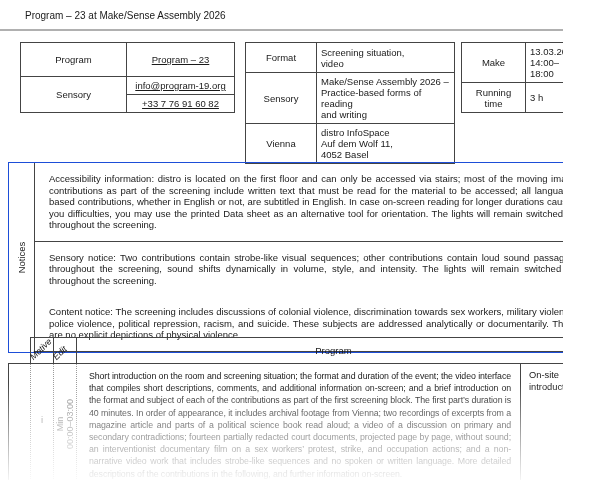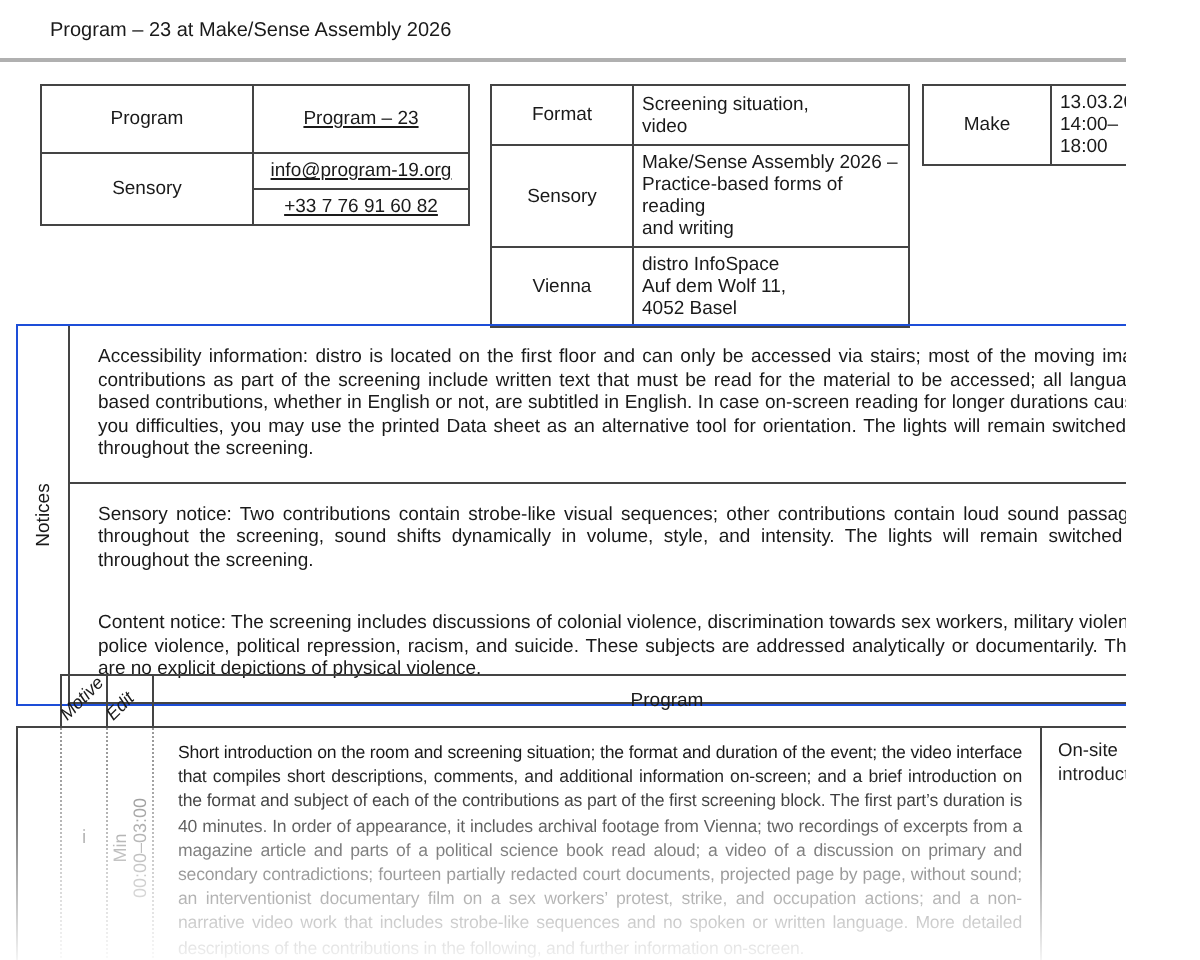--- a/index.html
+++ b/index.html
@@ -151,20 +151,24 @@
   </tbody>
     </table>
 
   <table class="info" id="t3">
     <tbody>
         <tr class="rd">
       <td class="lbl">Make</td>
       <td class="val-l pre">13.03.2026
 14:00–18:00</td>
     </tr>
+    <tr class="rr">
+      <td class="lbl">Running time</td>
+      <td class="val-l">3 h</td>
+    </tr>
   </tbody>
     </table>
 
   <div class="notices">
     <div class="n-label">
       <span>Notices</span>
     </div>
     <div class="n-rows">
       <div class="n-row a">Accessibility information: distro is located on the first floor and can only be accessed via stairs; most of the moving image contributions as part of the screening include written text that must be read for the material to be accessed; all language-based contributions, whether in English or not, are subtitled in English. In case on-screen reading for longer durations causes you difficulties, you may use the printed Data sheet as an alternative tool for orientation. The lights will remain switched on throughout the screening.</div>
       <div class="n-row c">Sensory notice: Two contributions contain strobe-like visual sequences; other contributions contain loud sound passages; throughout the screening, sound shifts dynamically in volume, style, and intensity. The lights will remain switched on throughout the screening.</div>

